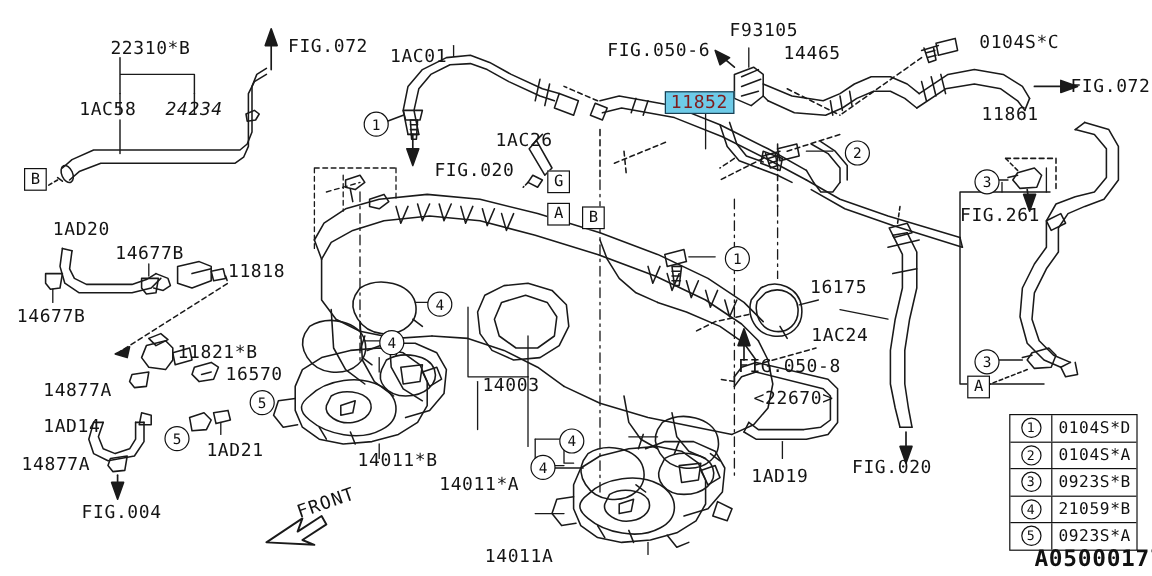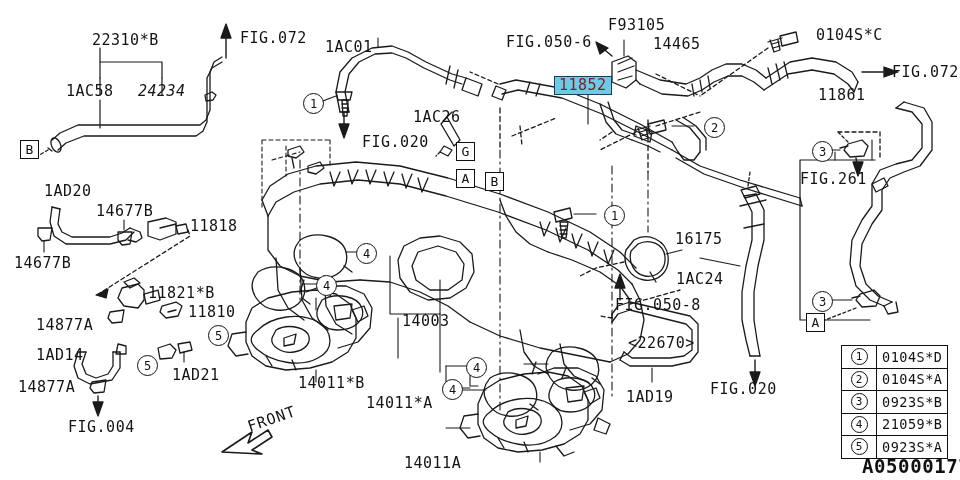--- a/index.html
+++ b/index.html
@@ -368,31 +368,31 @@
 <div class="lbl" style="left:892px;top:65px;">FIG.072</div>
 <div class="lbl hl" style="left:554px;top:76px;">11852</div>
 <div class="lbl" style="left:818px;top:88px;">11861</div>
 <div class="lbl" style="left:800px;top:172px;">FIG.261</div>
 
 <div class="lbl" style="left:44px;top:184px;">1AD20</div>
 <div class="lbl" style="left:96px;top:204px;">14677B</div>
 <div class="lbl" style="left:190px;top:219px;">11818</div>
 <div class="lbl" style="left:14px;top:256px;">14677B</div>
 <div class="lbl" style="left:148px;top:286px;">11821*B</div>
-<div class="lbl" style="left:188px;top:305px;">11810</div>
+<div class="lbl" style="left:188px;top:305px;">16570</div>
 <div class="lbl" style="left:36px;top:318px;">14877A</div>
 <div class="lbl" style="left:36px;top:348px;">1AD14</div>
 <div class="lbl" style="left:172px;top:368px;">1AD21</div>
 <div class="lbl" style="left:18px;top:380px;">14877A</div>
 <div class="lbl" style="left:68px;top:420px;text-align:right;">FIG.004</div>
 
 <div class="lbl" style="left:675px;top:232px;">16175</div>
 <div class="lbl" style="left:676px;top:272px;">1AC24</div>
 <div class="lbl" style="left:615px;top:298px;">FIG.050-8</div>
-<div class="lbl" style="left:628px;top:336px;">&lt;22670&gt;</div>
+<div class="lbl" style="left:628px;top:325px;">&lt;22670&gt;</div>
 <div class="lbl" style="left:710px;top:382px;">FIG.020</div>
 <div class="lbl" style="left:626px;top:390px;">1AD19</div>
 
 <div class="lbl" style="left:402px;top:314px;">14003</div>
 <div class="lbl" style="left:298px;top:376px;">14011*B</div>
 <div class="lbl" style="left:366px;top:396px;">14011*A</div>
 <div class="lbl" style="left:404px;top:444px;margin-top:12px;">14011A</div>
 
 <div class="front">FRONT</div>
 

